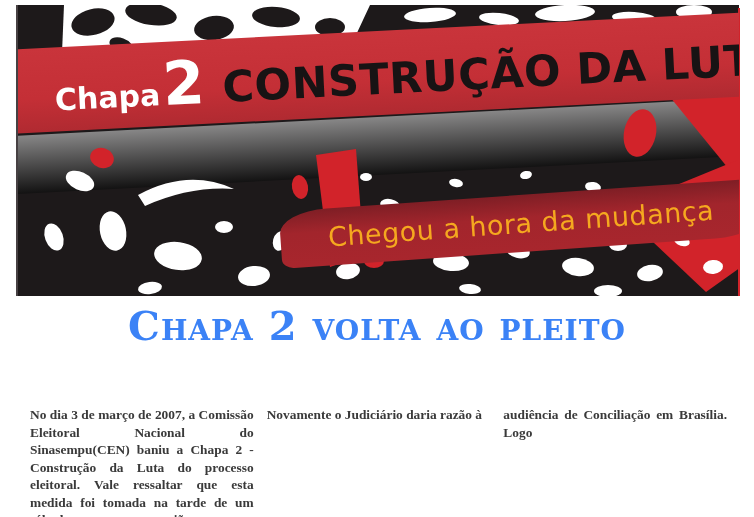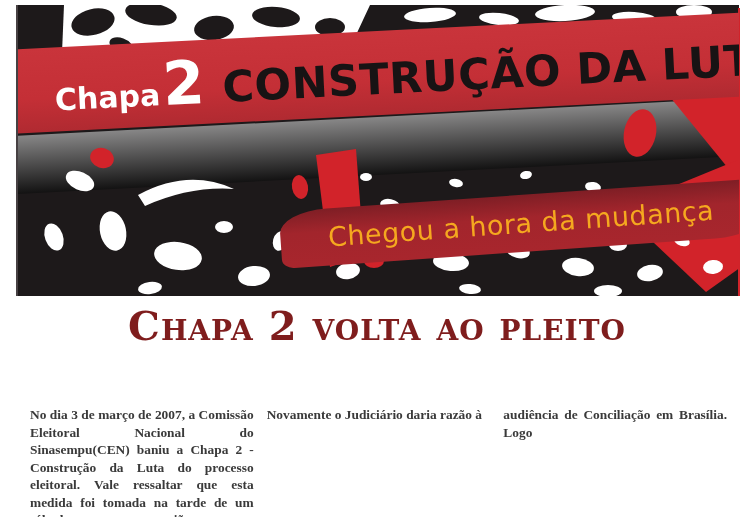--- a/index.html
+++ b/index.html
@@ -43,21 +43,21 @@
     transform:rotate(-4deg); z-index:3;
     display:flex; align-items:center; justify-content:center;
   }
   .ribbon span{
     color:#f5a81f; font-family:"DejaVu Sans", sans-serif; font-size:27px;
     letter-spacing:0.5px;
   }
   
   .headline{
     position:absolute; left:0; top:303px; width:754px; text-align:center;
-    color:#7f1d1d; font-family:"DejaVu Serif", serif; font-weight:bold;
+    color:#3b82f6; font-family:"DejaVu Serif", serif; font-weight:bold;
     font-variant:small-caps; font-size:40px; line-height:45px; letter-spacing:1px;
     z-index:1;
   }
   
   .columns{
     position:absolute; left:30px; top:406px; width:697px;
     display:flex; gap:13px; color:#3a3a3a;
     font-size:13.4px; line-height:17.5px; text-align:justify;
   }
   .col{flex:1; min-width:0;}

